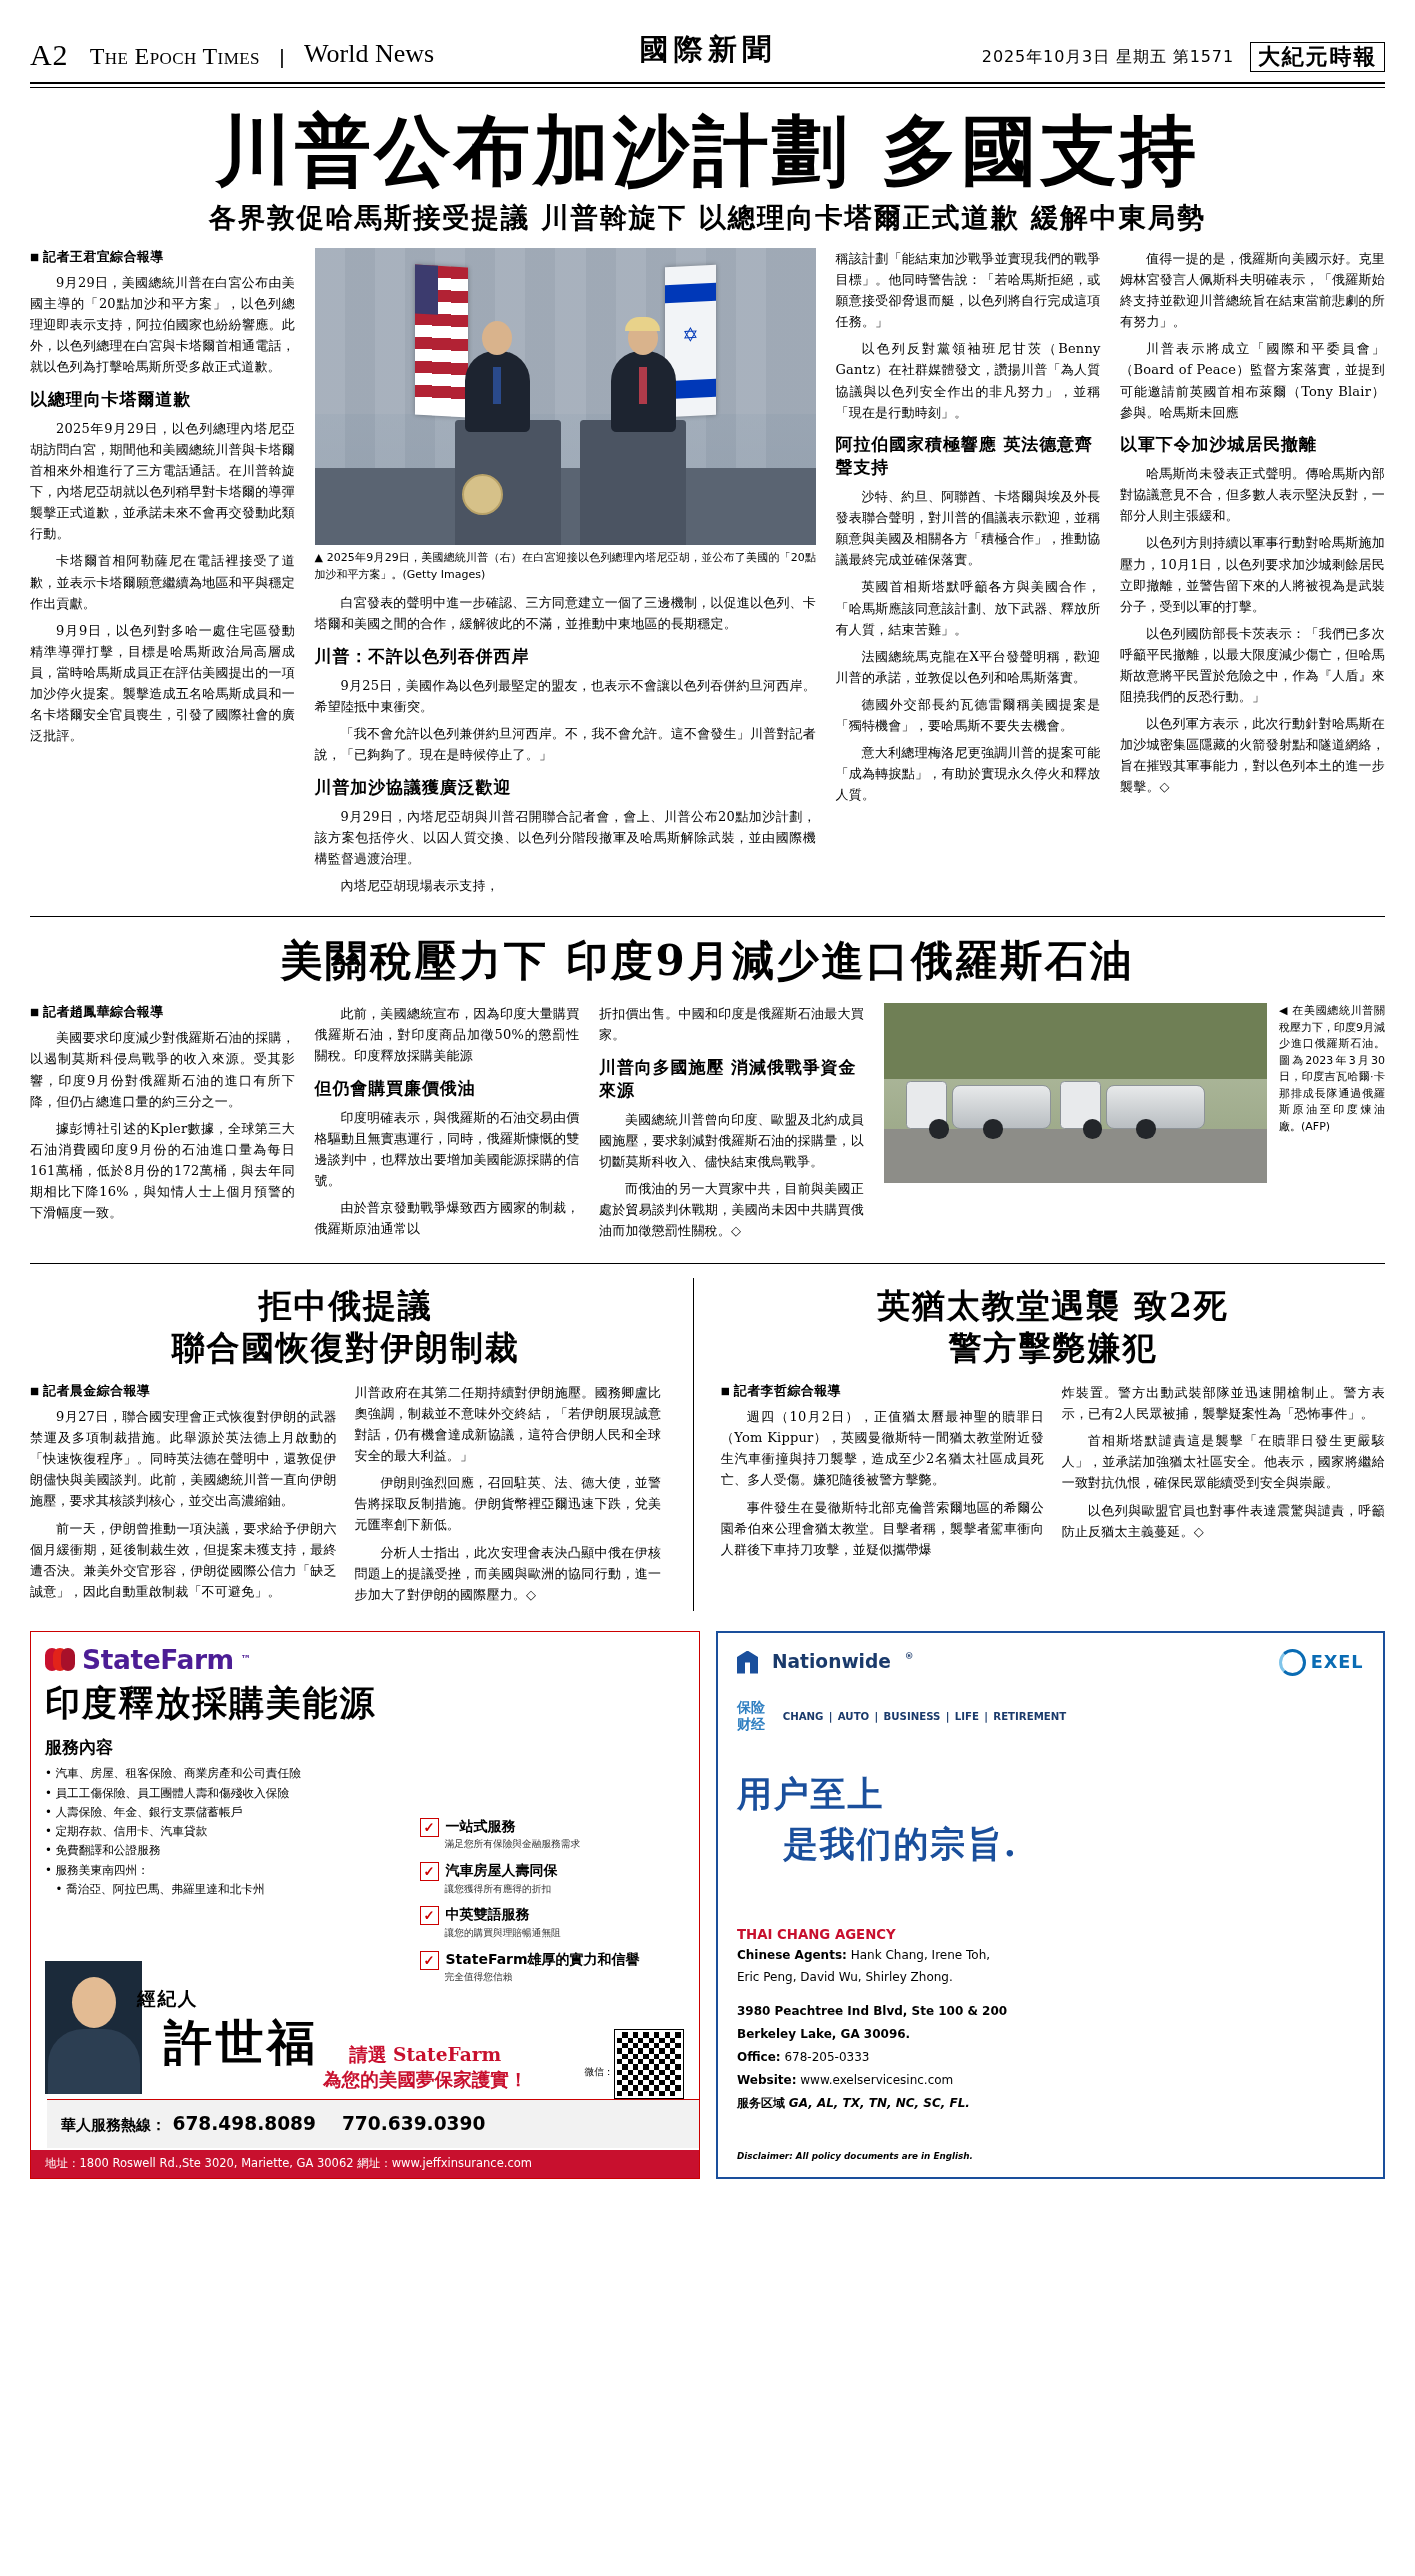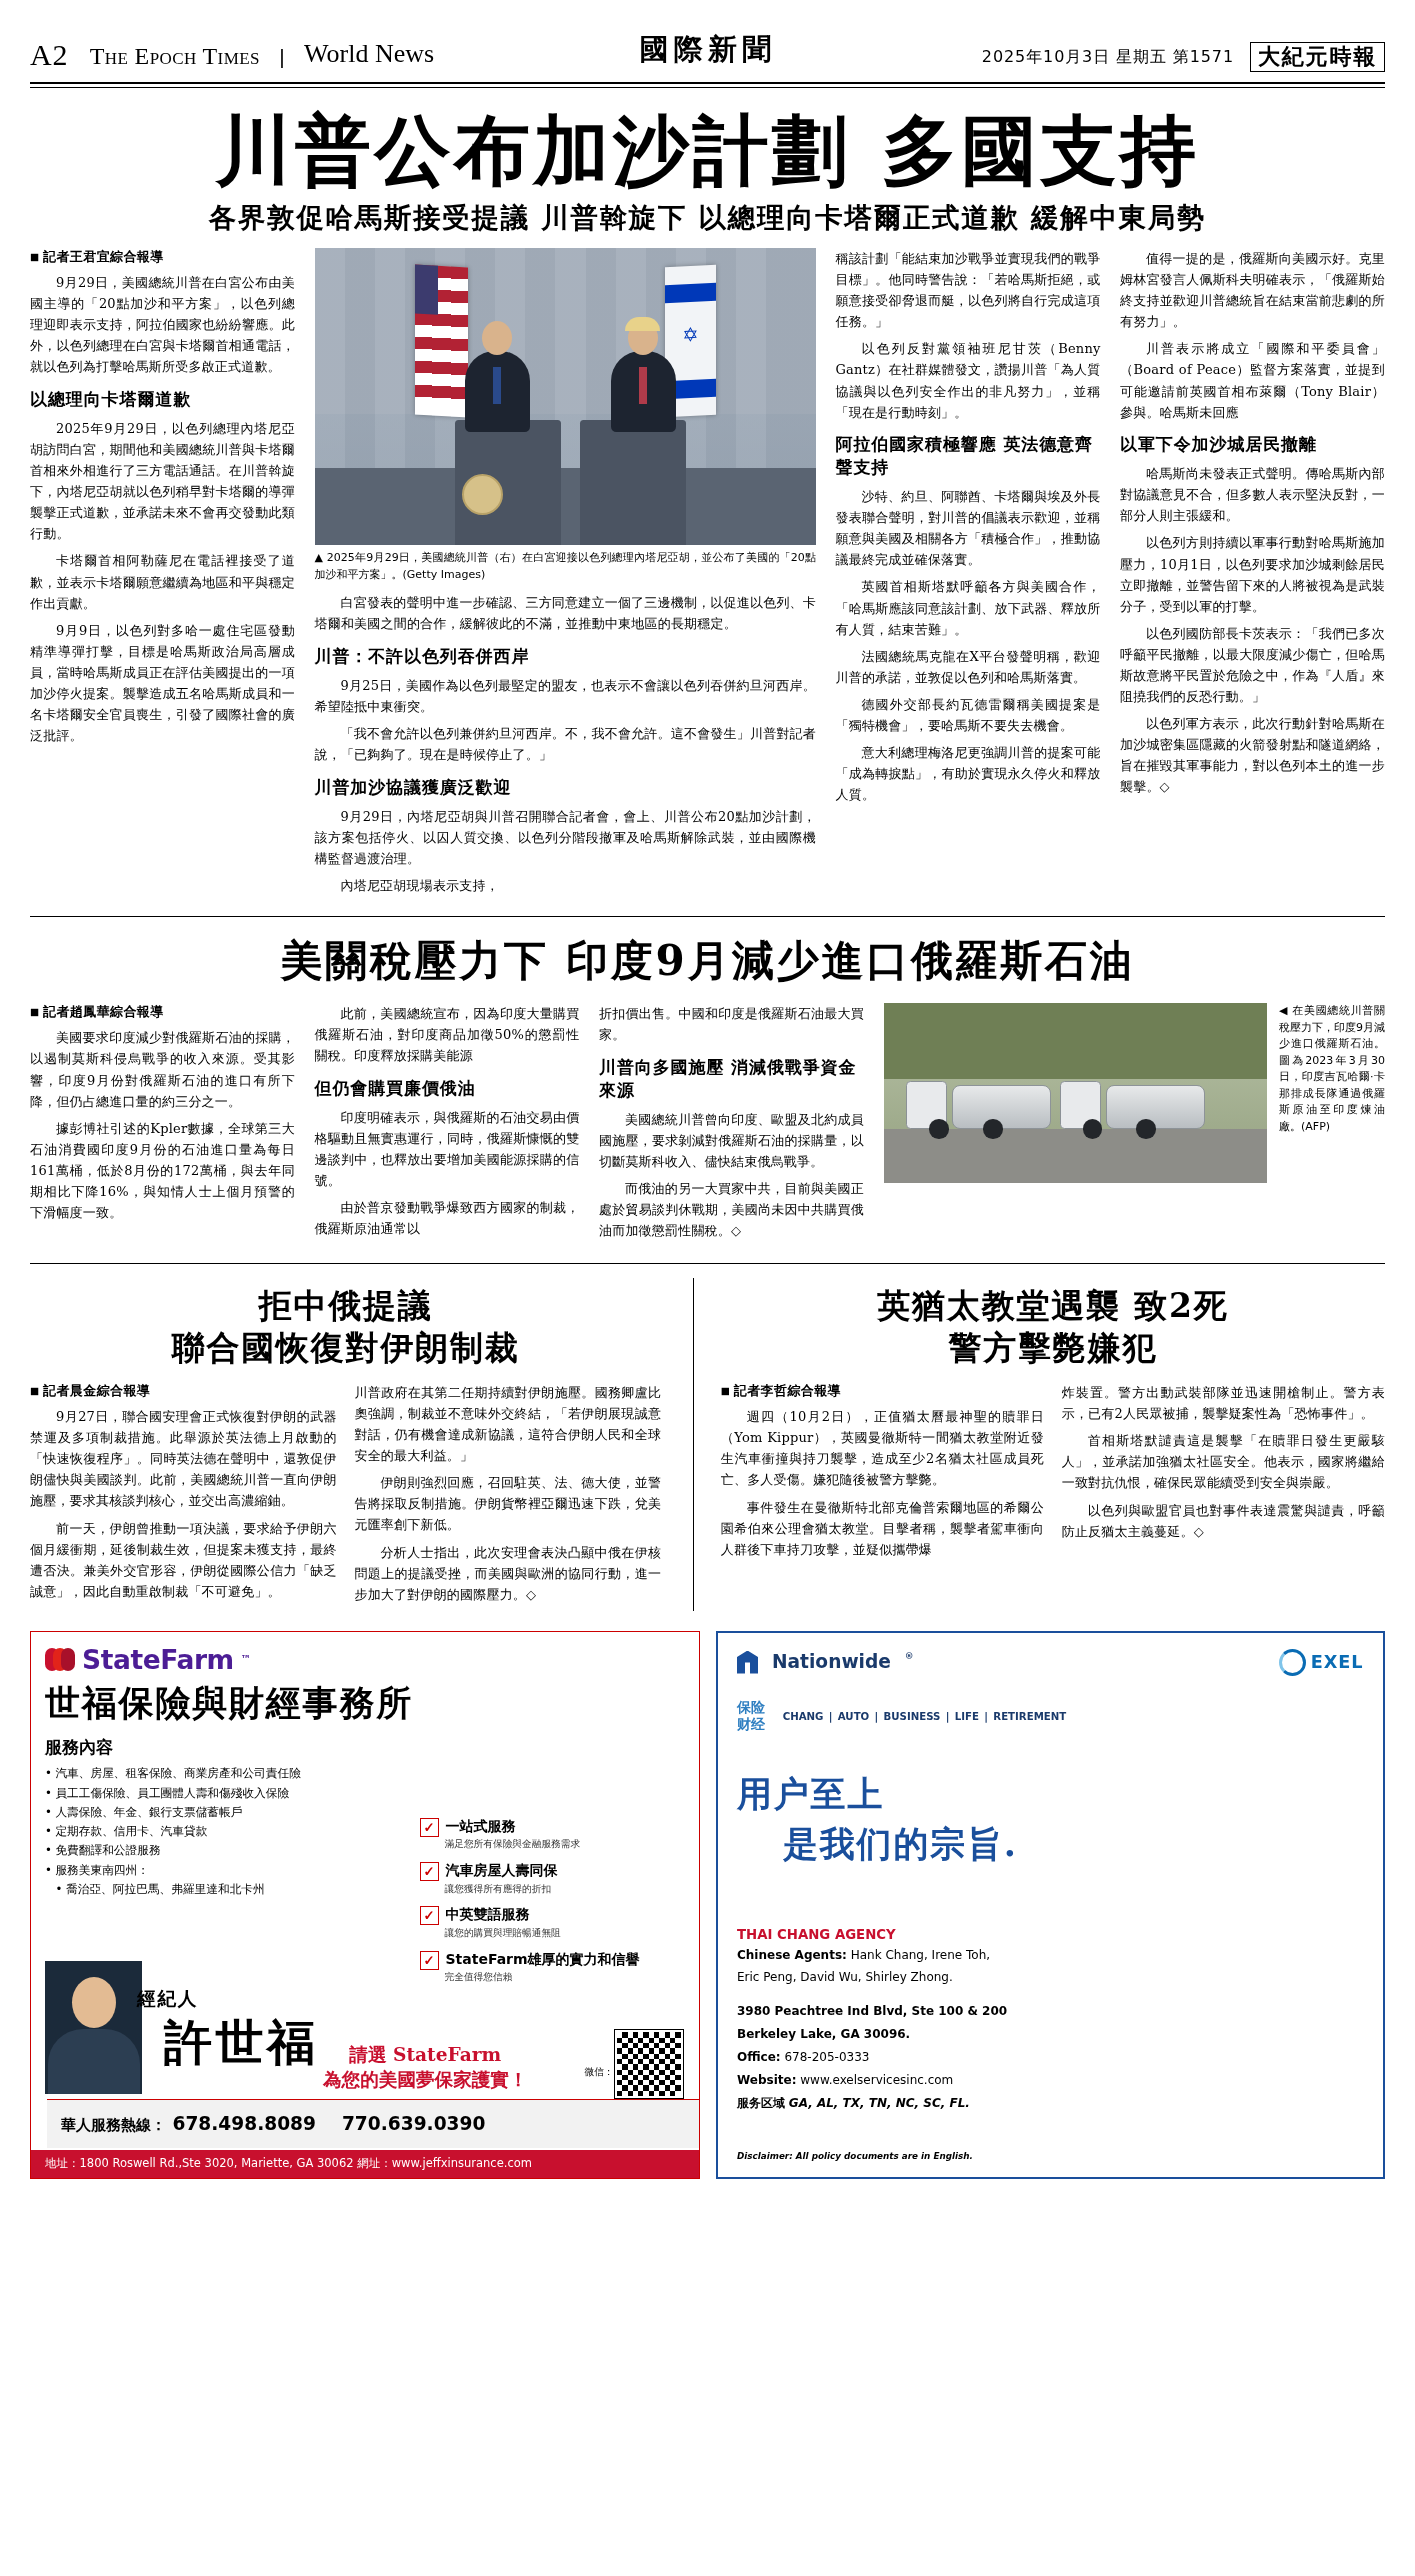--- a/index.html
+++ b/index.html
@@ -519,21 +519,21 @@
       <div class="ad-sf">
         <div class="sf-logo">
           <span class="sf-mark">
               <span></span>
               <span></span>
               <span></span>
             </span>
           <span>StateFarm</span>
           <span style="font-size:10.6px;vertical-align:super;">™</span>
         </div>
-        <div class="sf-title">世福保險與財經事務所</div>
+        <div class="sf-title">印度釋放採購美能源</div>
         <div class="sf-h">服務內容</div>
         <div class="sf-li">
           <div>汽車、房屋、租客保險、商業房產和公司責任險</div>
           <div>員工工傷保險、員工團體人壽和傷殘收入保險</div>
           <div>人壽保險、年金、銀行支票儲蓄帳戶</div>
           <div>定期存款、信用卡、汽車貸款</div>
           <div>免費翻譯和公證服務</div>
           <div>服務美東南四州：</div>
           <div style="margin-left:10.6px;">喬治亞、阿拉巴馬、弗羅里達和北卡州</div>
         </div>

